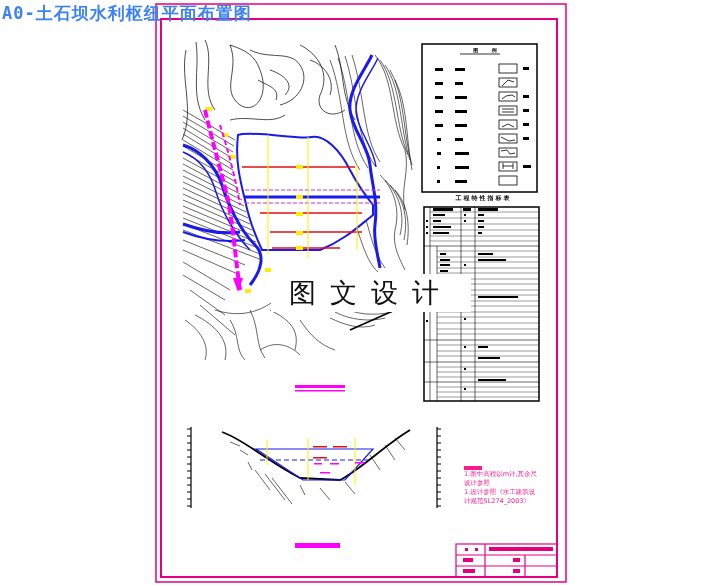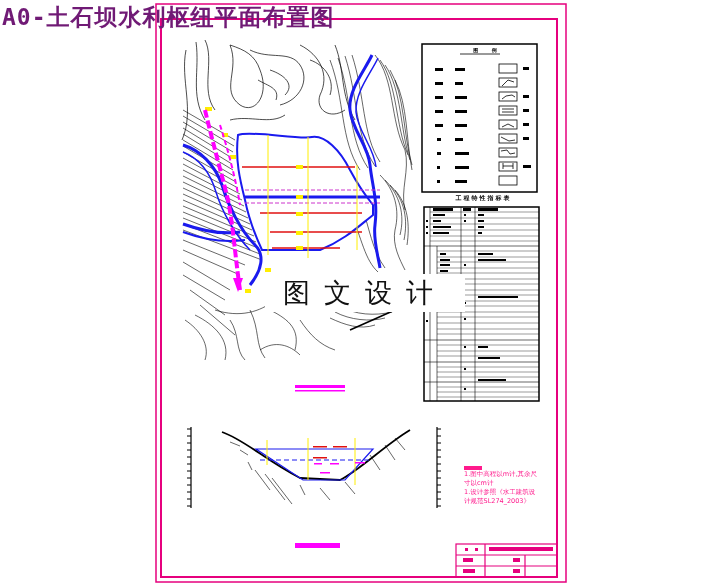--- a/index.html
+++ b/index.html
@@ -1,24 +1,24 @@
 <!DOCTYPE html>
 <html><head>
 <meta charset="utf-8">
 <style>
   html, body { margin: 0; padding: 0; background: #ffffff; }
   body { width: 718px; height: 585px; position: relative; overflow: hidden; font-family: "DejaVu Sans", sans-serif; }
   .title {
     position: absolute; left: 2px; top: 2px; z-index: 5;
     font-family: "DejaVu Sans Mono", monospace; font-weight: bold;
-    font-size: 23px; color: #701a75; letter-spacing: 1px; white-space: nowrap;
+    font-size: 17px; color: #3b82f6; letter-spacing: 1px; white-space: nowrap;
   }
   .sheet { position: absolute; left: 0; top: 0; width: 718px; height: 585px; }
   .watermark {
-    position: absolute; left: 265px; top: 274px; width: 200px; height: 38px;
+    position: absolute; left: 271px; top: 274px; width: 200px; height: 38px;
     background: #ffffff; display: flex; align-items: center; justify-content: center;
     font-family: "DejaVu Serif", serif; font-size: 27px; color: #111; letter-spacing: 14px;
   }
   .notes {
     position: absolute; left: 464px; top: 470px; width: 80px;
     font-size: 6.5px; line-height: 9px; color: #ff1a8c;
   }
   .legend-caption {
     position: absolute; left: 440px; top: 47px; width: 96px; text-align: center;
     font-size: 5px; color: #000; font-weight: bold; letter-spacing: 6px;
@@ -381,16 +381,16 @@
   <rect x="464" y="466" width="18" height="4" fill="#ff1a8c"></rect>
 </svg>
 
 <div class="legend-caption">图 例</div>
 <div class="table-caption">工程特性指标表</div>
 
 <div class="watermark">图文设计</div>
 
 <div class="notes">
   <div>1.图中高程以m计,其余尺</div>
-  <div>寸以cm计</div>
+  <div>设计参照</div>
   <div>1.设计参照《水工建筑设</div>
   <div>计规范SL274_2003》</div>
 </div>
 
 </body></html>

